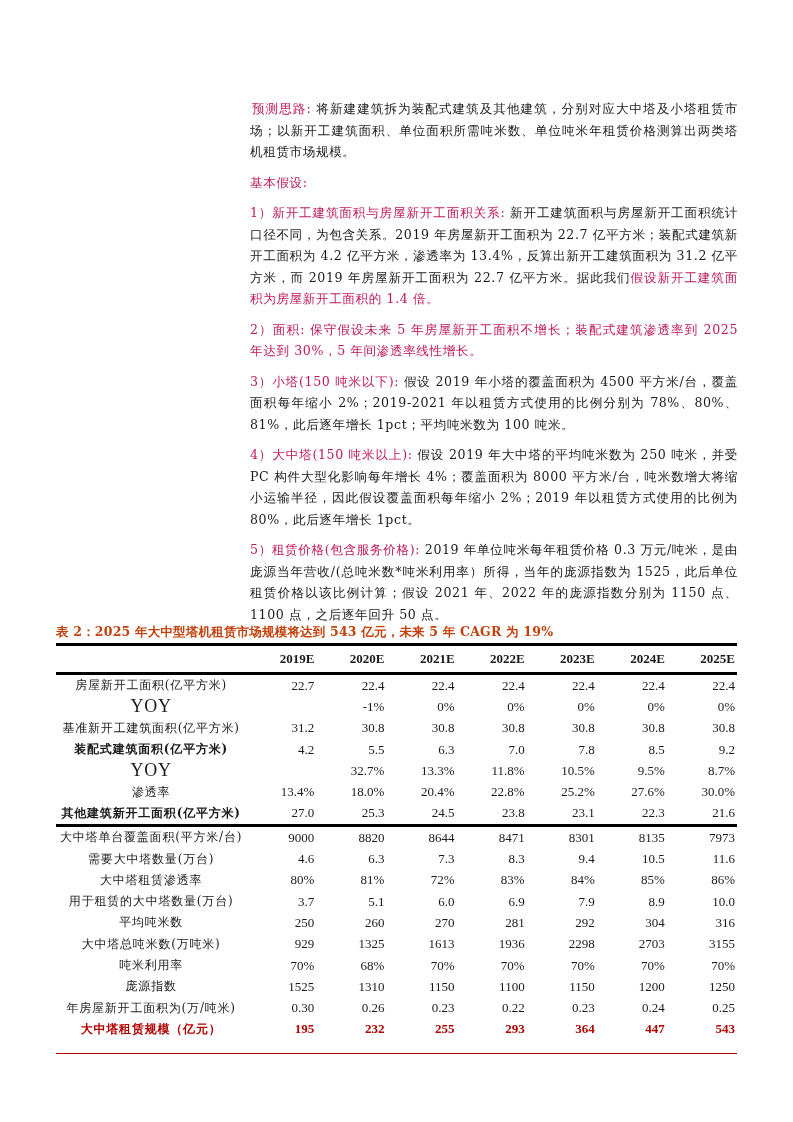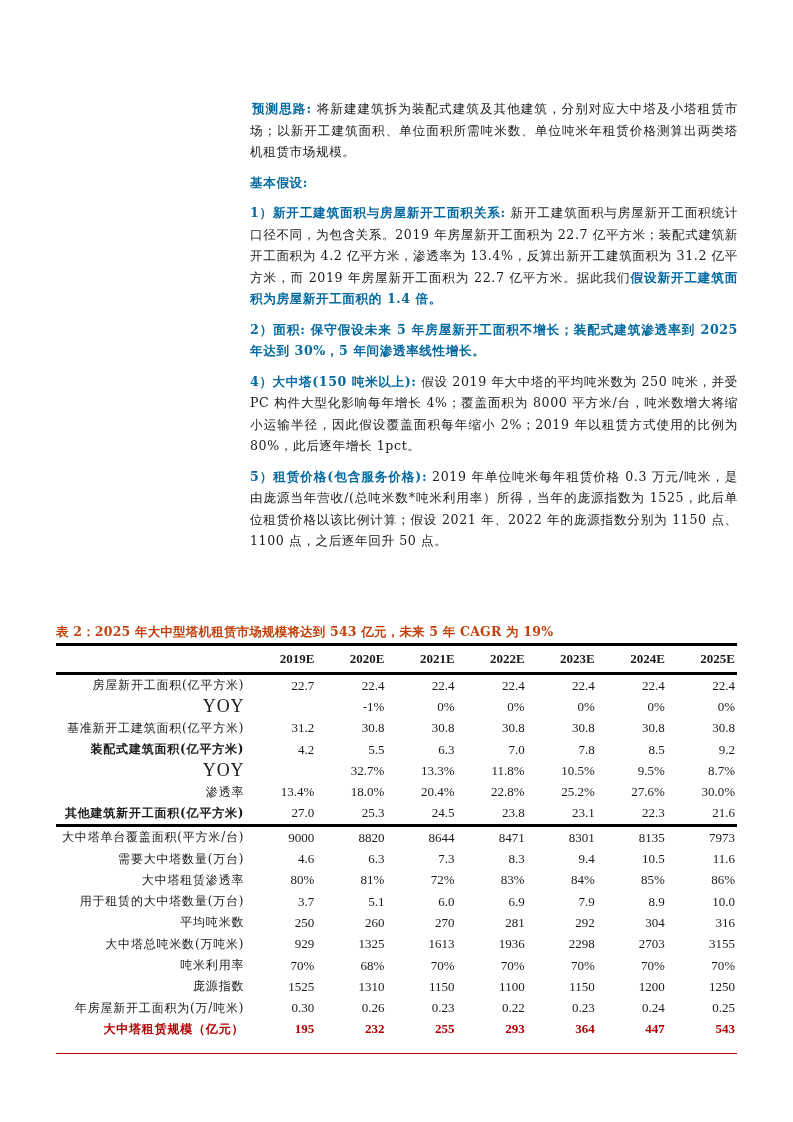--- a/index.html
+++ b/index.html
@@ -23,22 +23,22 @@
       line-height: 21.5px;
       letter-spacing: 0.6px;
       text-align: justify;
       text-indent: 0;
     }
     .para {
       margin: 0 0 9px 0;
       text-indent: 0;
     }
     .b {
-      font-weight: bold;
-      color: #0369a1;
+      font-weight: normal;
+      color: #be185d;
     }
     .caption {
       position: absolute;
       left: 56px;
       top: 624px;
       font-size: 12.5px;
       font-weight: bold;
       color: #c2410c;
       letter-spacing: 0.2px;
       white-space: nowrap;
@@ -60,21 +60,21 @@
       font-size: 13px;
     }
     table.data td {
       height: 21.3px;
       padding: 0 2px 0 0;
       text-align: right;
       font-family: "Liberation Serif", "DejaVu Serif", serif;
       font-size: 13px;
     }
     table.data td.label {
-      text-align: right;
+      text-align: center;
       padding-left: 2px;
       font-family: "DejaVu Serif", "Liberation Serif", serif;
       font-size: 12px;
       letter-spacing: 0.8px;
       white-space: nowrap;
     }
     table.data td.label.latin {
       font-family: "Liberation Serif", "DejaVu Serif", serif;
       font-size: 18px;
     }
@@ -113,20 +113,23 @@
   <p class="para" style="margin-top:4px;">
     <span class="b">基本假设:</span>
   </p>
   <p class="para">
     <span class="b">1）新开工建筑面积与房屋新开工面积关系:</span><span> 新开工建筑面积与房屋新开工面积统计口径不同，为包含关系。2019 年房屋新开工面积为 22.7 亿平方米；装配式建筑新开工面积为 4.2 亿平方米，渗透率为 13.4%，反算出新开工建筑面积为 31.2 亿平方米，而 2019 年房屋新开工面积为 22.7 亿平方米。据此我们</span><span class="b">假设新开工建筑面积为房屋新开工面积的 1.4 倍。</span>
   </p>
   <p class="para">
     <span class="b">2）面积: 保守假设未来 5 年房屋新开工面积不增长；装配式建筑渗透率到 2025 年达到 30%，5 年间渗透率线性增长。</span>
   </p>
   <p class="para">
+    <span class="b">3）小塔(150 吨米以下):</span><span> 假设 2019 年小塔的覆盖面积为 4500 平方米/台，覆盖面积每年缩小 2%；2019-2021 年以租赁方式使用的比例分别为 78%、80%、81%，此后逐年增长 1pct；平均吨米数为 100 吨米。</span>
+  </p>
+  <p class="para">
     <span class="b">4）大中塔(150 吨米以上):</span><span> 假设 2019 年大中塔的平均吨米数为 250 吨米，并受 PC 构件大型化影响每年增长 4%；覆盖面积为 8000 平方米/台，吨米数增大将缩小运输半径，因此假设覆盖面积每年缩小 2%；2019 年以租赁方式使用的比例为 80%，此后逐年增长 1pct。</span>
   </p>
   <p class="para">
     <span class="b">5）租赁价格(包含服务价格):</span><span> 2019 年单位吨米每年租赁价格 0.3 万元/吨米，是由庞源当年营收/(总吨米数*吨米利用率）所得，当年的庞源指数为 1525，此后单位租赁价格以该比例计算；假设 2021 年、2022 年的庞源指数分别为 1150 点、1100 点，之后逐年回升 50 点。</span>
   </p>
 </div>
 
 <div class="caption">表 2：2025 年大中型塔机租赁市场规模将达到 543 亿元，未来 5 年 CAGR 为 19%</div>
 
 <table class="data">

